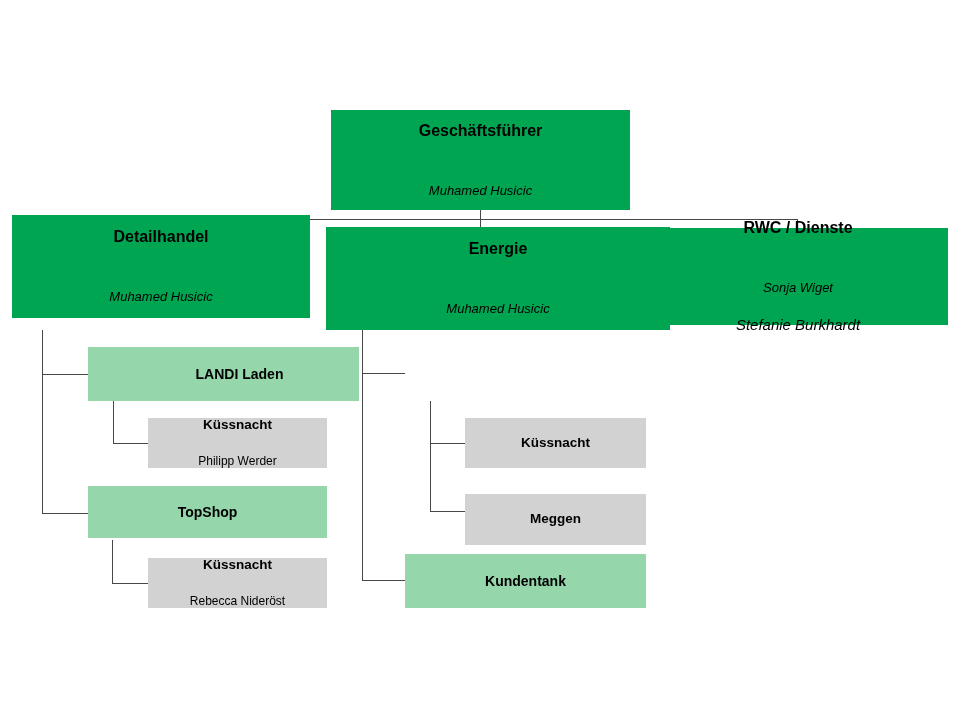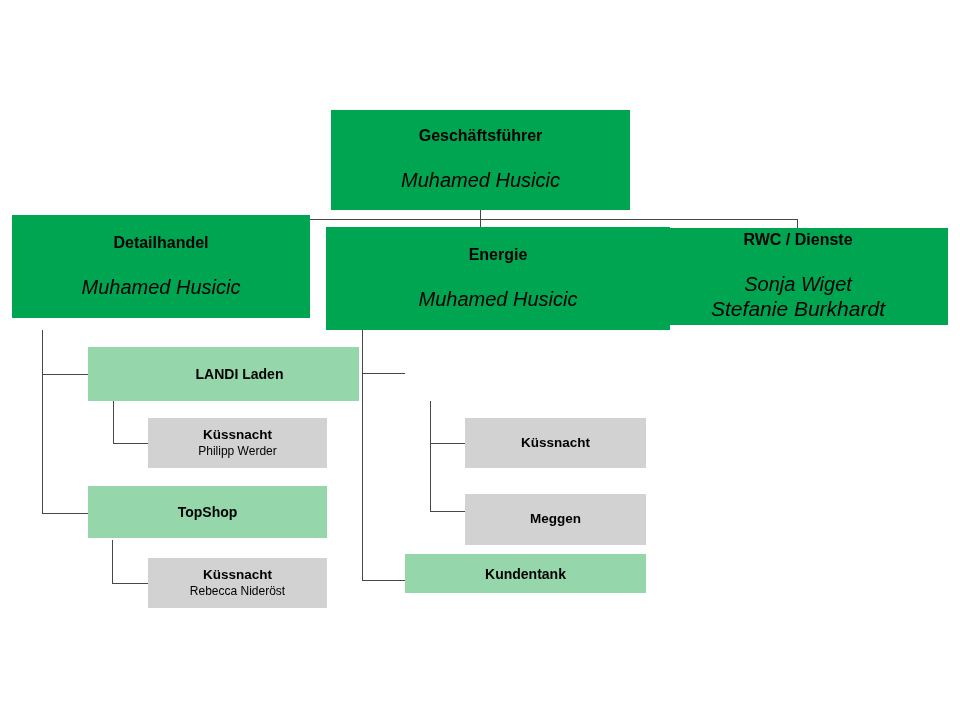--- a/index.html
+++ b/index.html
@@ -3,29 +3,29 @@
 <meta charset="utf-8">
 <style>
   html,body{margin:0;padding:0;background:#ffffff;}
   .canvas{
     position:relative;width:960px;height:720px;background:#ffffff;
     font-family:"Liberation Sans", sans-serif;color:var(--text,#000);
     overflow:hidden;
   }
   .node{
     position:absolute;display:flex;flex-direction:column;
-    align-items:center;justify-content:center;text-align:center;
+    align-items:center;justify-content:center;text-align:center;gap:20px;
   }
   .lvl1{background:var(--green,#00a551);}
   .lvl2{background:var(--lightgreen,#95d6ab);}
   .lvl3{background:var(--gray,#d2d2d2);}
   .node .title{font-weight:bold;}
   .lvl1 .title{font-size:16px;}
-  .lvl1 .person{font-style:italic;font-size:20px;margin-top:23px;line-height:1.22;}
-  .lvl1 .person2{font-style:italic;font-size:21px;line-height:1.22;}
+  .lvl1 .person{font-style:italic;font-size:13px;margin-top:23px;line-height:1.22;}
+  .lvl1 .person2{font-style:italic;font-size:15px;line-height:1.22;}
   .lvl2 .title{font-size:14px;}
   .lvl3 .title{font-size:13.5px;line-height:1.25;}
   .lvl3 .person{font-size:12px;line-height:1.25;margin-top:1px;}
   .line{position:absolute;background:var(--line,#474747);}
 </style>
 </head>
 <body>
 
 <div class="canvas">
 
@@ -91,17 +91,17 @@
 
 
   <div class="node lvl3" style="left:465px;top:418px;width:181px;height:50px;">
     <div class="title">Küssnacht</div>
   </div>
 
   <div class="node lvl3" style="left:465px;top:486px;width:181px;height:51px;margin-top:8px;">
     <div class="title">Meggen</div>
   </div>
 
-  <div class="node lvl2" style="left:405px;top:554px;width:241px;height:39px;">
+  <div class="node lvl2" style="left:405px;top:554px;width:241px;height:54px;">
     <div class="title">Kundentank</div>
   </div>
 
 </div>
 
 </body></html>

